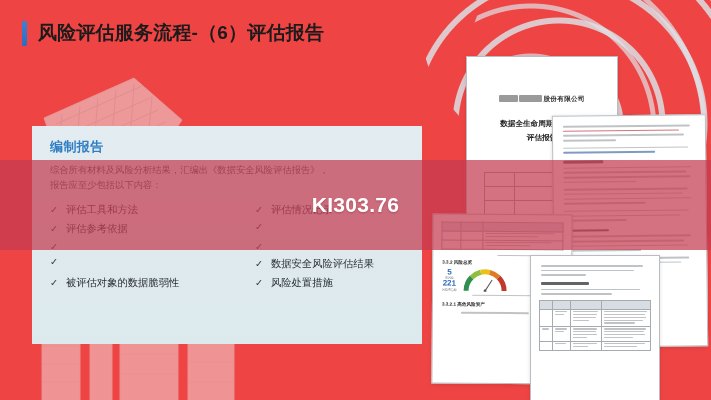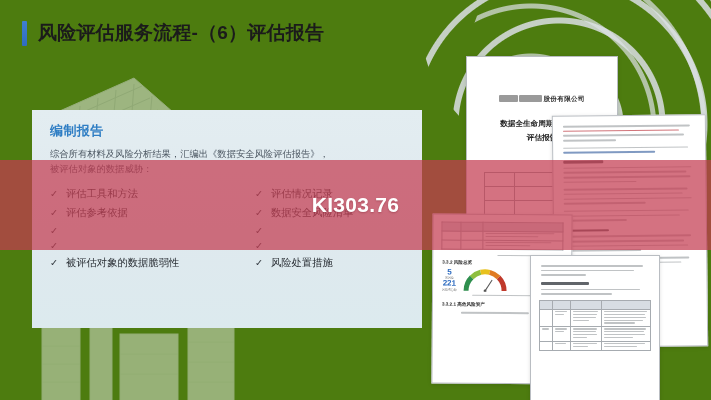--- a/index.html
+++ b/index.html
@@ -9,21 +9,21 @@
   }
   body {
     font-family: "Liberation Sans", "DejaVu Sans", sans-serif;
   }
 
   #slide {
     position: relative;
     width: 711px;
     height: 400px;
     overflow: hidden;
-    background: #4d7c0f;
+    background: #ef4444;
   }
 
   
   .bg-swirl {
     position: absolute;
     top: -140px;
     right: -170px;
     width: 460px;
     height: 330px;
     border-radius: 50%;
@@ -96,21 +96,21 @@
     font-weight: bold;
     color: #1b1b1b;
     letter-spacing: 0.2px;
     white-space: nowrap;
   }
 
   
   .panel {
     position: absolute;
     left: 32px;
-    top: 110px;
+    top: 126px;
     width: 390px;
     height: 218px;
     background: linear-gradient(180deg, #e3edf1 0%, #dfe9ee 55%, #dceaee 100%);
     z-index: 6;
   }
   .panel-head {
     font-size: 13px;
     font-weight: bold;
     color: #2f7ec4;
     padding: 12px 0 0 18px;
@@ -571,54 +571,54 @@
             </td>
       </tr>
     </tbody>
       </table>
   </div>
 
   <div class="panel">
     <div class="panel-head">编制报告</div>
     <div class="panel-desc">
       <div>综合所有材料及风险分析结果，汇编出《数据安全风险评估报告》，</div>
-      <div>被评估对象的数据威胁：</div>
+      <div>报告应至少包括以下内容：</div>
     </div>
     <div class="check-grid">
 
       <div class="check-item">
         <span class="check-mark">✓</span>
         <span>评估工具和方法</span>
       </div>
       <div class="check-item">
         <span class="check-mark">✓</span>
         <span>评估情况记录</span>
       </div>
 
       <div class="check-item">
         <span class="check-mark">✓</span>
         <span>评估参考依据</span>
       </div>
       <div class="check-item">
         <span class="check-mark">✓</span>
-        <span>数据安全风险清单</span>
-      </div>
-
-      <div class="check-item">
-        <span class="check-mark">✓</span>
-      </div>
-      <div class="check-item">
-        <span class="check-mark">✓</span>
-      </div>
-
-      <div class="check-item">
-        <span class="check-mark">✓</span>
-      </div>
-      <div class="check-item">
-        <span class="check-mark">✓</span>
+      </div>
+
+      <div class="check-item">
+        <span class="check-mark">✓</span>
+      </div>
+      <div class="check-item">
+        <span class="check-mark">✓</span>
+      </div>
+
+      <div class="check-item">
+        <span class="check-mark">✓</span>
+      </div>
+      <div class="check-item">
+        <span class="check-mark">✓</span>
+        <span>数据安全风险评估结果</span>
       </div>
 
       <div class="check-item">
         <span class="check-mark">✓</span>
         <span>被评估对象的数据脆弱性</span>
       </div>
       <div class="check-item">
         <span class="check-mark">✓</span>
         <span>风险处置措施</span>
       </div>

